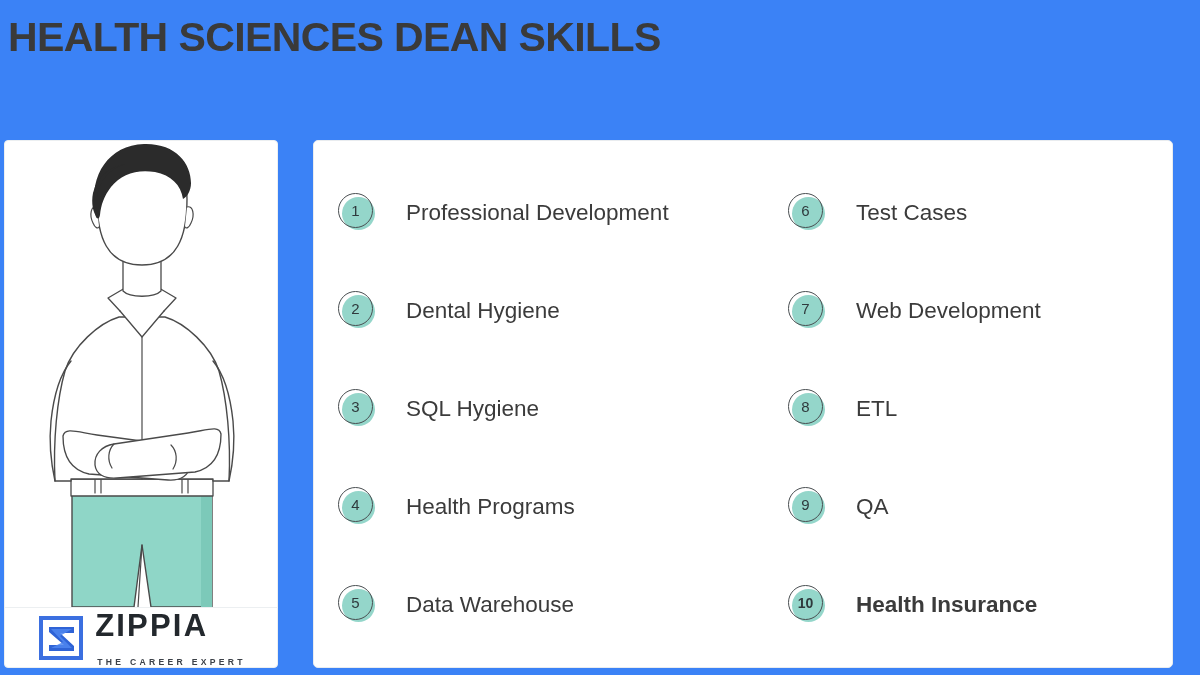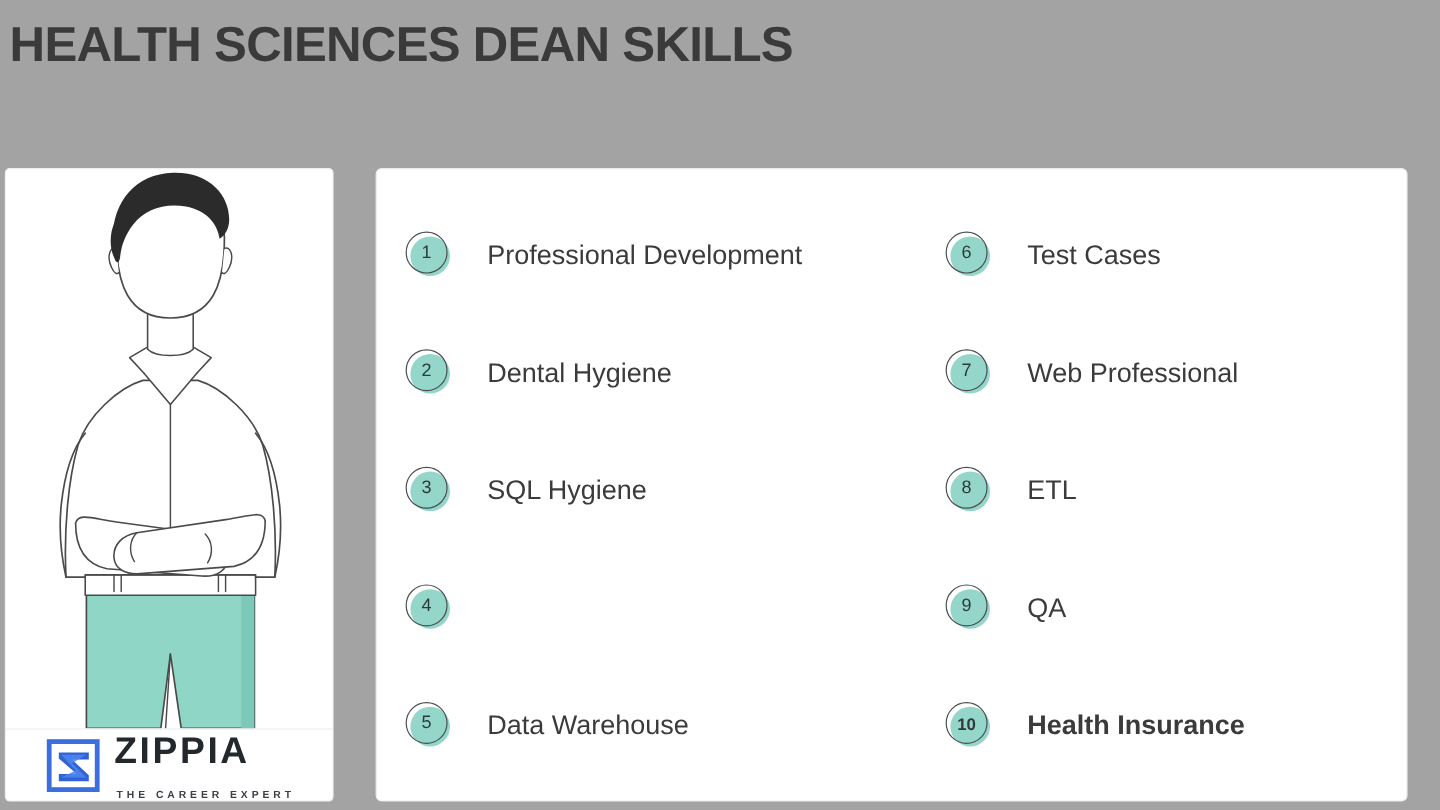--- a/index.html
+++ b/index.html
@@ -10,21 +10,21 @@
     height: 675px;
     background: #ffffff;
     font-family: "Liberation Sans", "DejaVu Sans", sans-serif;
     overflow: hidden;
   }
 
   .page {
     position: relative;
     width: 1200px;
     height: 675px;
-    background: #a3a3a3;
+    background: #3b82f6;
   }
 
   
   .page-title {
     position: absolute;
     left: 8px;
     top: 14px;
     font-size: 41px;
     font-weight: bold;
     letter-spacing: -0.6px;
@@ -301,20 +301,21 @@
           </div>
           <div class="skill-label">SQL Hygiene</div>
         </div>
 
         <div class="skill-item" style="top:346px;">
           <div class="badge">
             <div class="badge-fill"></div>
             <div class="badge-ring"></div>
             <div class="badge-num">4</div>
           </div>
+          <div class="skill-label">Health Programs</div>
         </div>
 
         <div class="skill-item" style="top:444px;">
           <div class="badge">
             <div class="badge-fill"></div>
             <div class="badge-ring"></div>
             <div class="badge-num">5</div>
           </div>
           <div class="skill-label">Data Warehouse</div>
         </div>
@@ -330,21 +331,21 @@
           </div>
           <div class="skill-label">Test Cases</div>
         </div>
 
         <div class="skill-item" style="top:150px;">
           <div class="badge">
             <div class="badge-fill"></div>
             <div class="badge-ring"></div>
             <div class="badge-num">7</div>
           </div>
-          <div class="skill-label">Web Professional</div>
+          <div class="skill-label">Web Development</div>
         </div>
 
         <div class="skill-item" style="top:248px;">
           <div class="badge">
             <div class="badge-fill"></div>
             <div class="badge-ring"></div>
             <div class="badge-num">8</div>
           </div>
           <div class="skill-label">ETL</div>
         </div>

